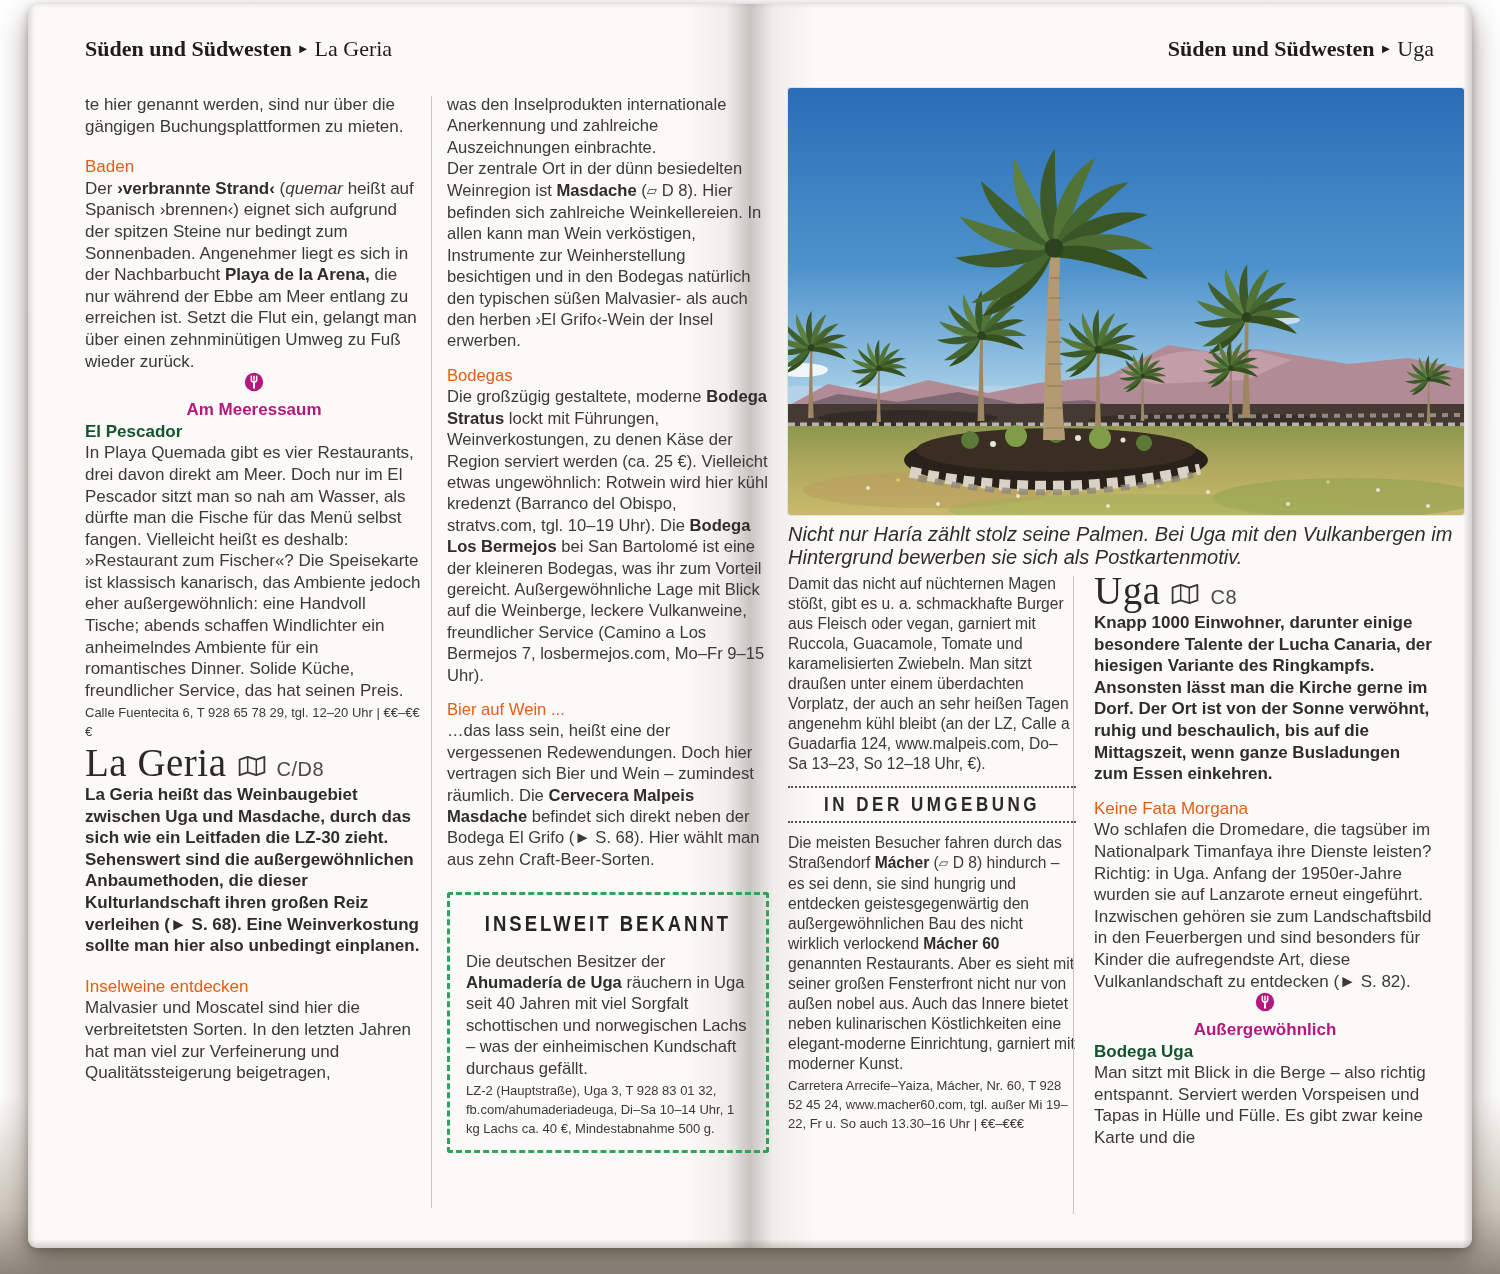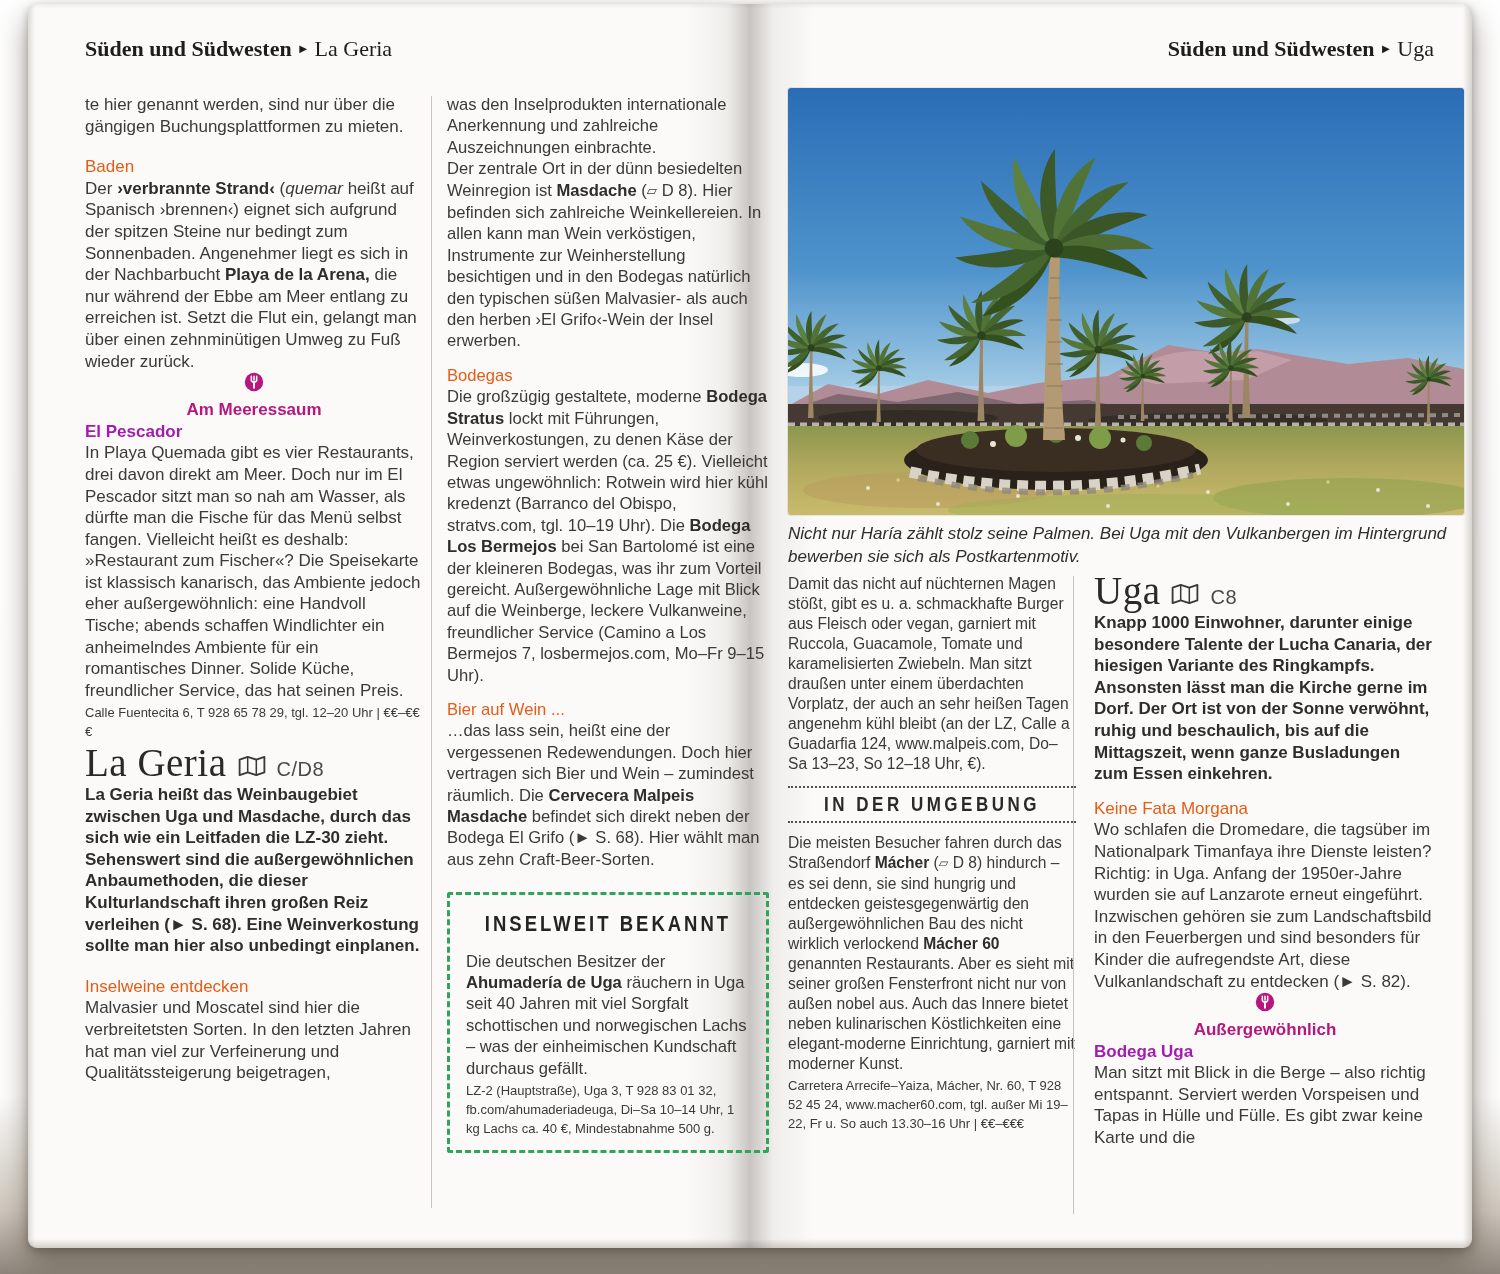--- a/index.html
+++ b/index.html
@@ -44,35 +44,35 @@
   p.body{margin:0;}
   .b{font-weight:700;color:#2e2d2a;text-align:right;}
   .i{font-style:italic;}
   .mapg{font-size:.8em;position:relative;top:-1px;letter-spacing:0;}
   .sec-h{color:#e45c16;font-weight:400;margin:0;}
   .gap-s{margin-top:13px;flex-direction:column;}
   .gap-m{margin-top:19px;}
   .gap-l{margin-top:26px;}
   .tip-head{display:flex;align-items:center;gap:7px;color:#b5177f;font-weight:700;margin:0;}
   .fork-ic{width:20px;height:20px;flex:0 0 auto;}
-  .tip-name{font-weight:700;color:#a21caf;margin:0;}
+  .tip-name{font-weight:700;color:#14532d;margin:0;}
   .info{font-size:13px;line-height:18.8px;color:#3b3a37;margin:3px 0 0;}
   .title-row{display:flex;align-items:baseline;gap:11px;margin:0;}
   .title-text{font-family:"Liberation Serif",serif;font-size:39px;line-height:42px;color:#2b2926;letter-spacing:.5px;}
   .map-ic{width:28px;height:22px;align-self:center;position:relative;top:3px;}
   .grid-ref{font-size:20px;color:#4c4a46;letter-spacing:.5px;}
   .lead{font-weight:700;color:#282623;}
   .vrule{position:absolute;width:1px;background:#c7c4be;}
   #vrule-left{left:403px;top:92px;height:1112px;}
   #vrule-right{left:1045px;top:572px;height:638px;}
   .photo-wrap{position:absolute;left:760px;top:84px;width:676px;height:427px;border-radius:3px;overflow:hidden;box-shadow:0 0 0 1px rgba(120,115,105,.15);}
   .photo-wrap svg{display:block;width:100%;height:100%;}
   .caption{
     position:absolute;left:760px;top:519px;width:676px;
-    font-size:17px;line-height:22.5px;font-style:italic;color:#2f2d2a;
+    font-size:20px;line-height:22.5px;font-style:italic;color:#2f2d2a;
   }
   .pagenum{position:absolute;top:1276px;font-size:14px;color:#3b3a37;}
   #pn66{left:57px;}
   #pn67{left:1358px;width:48px;}
   .greenbox{
     margin-top:22px;border:3px dashed #2fa45a;border-radius:3px;
     padding:12px 16px 12px;
   }
   .greenbox-h{
     text-align:center;font-weight:700;font-size:18.5px;letter-spacing:3px;color:#262421;

